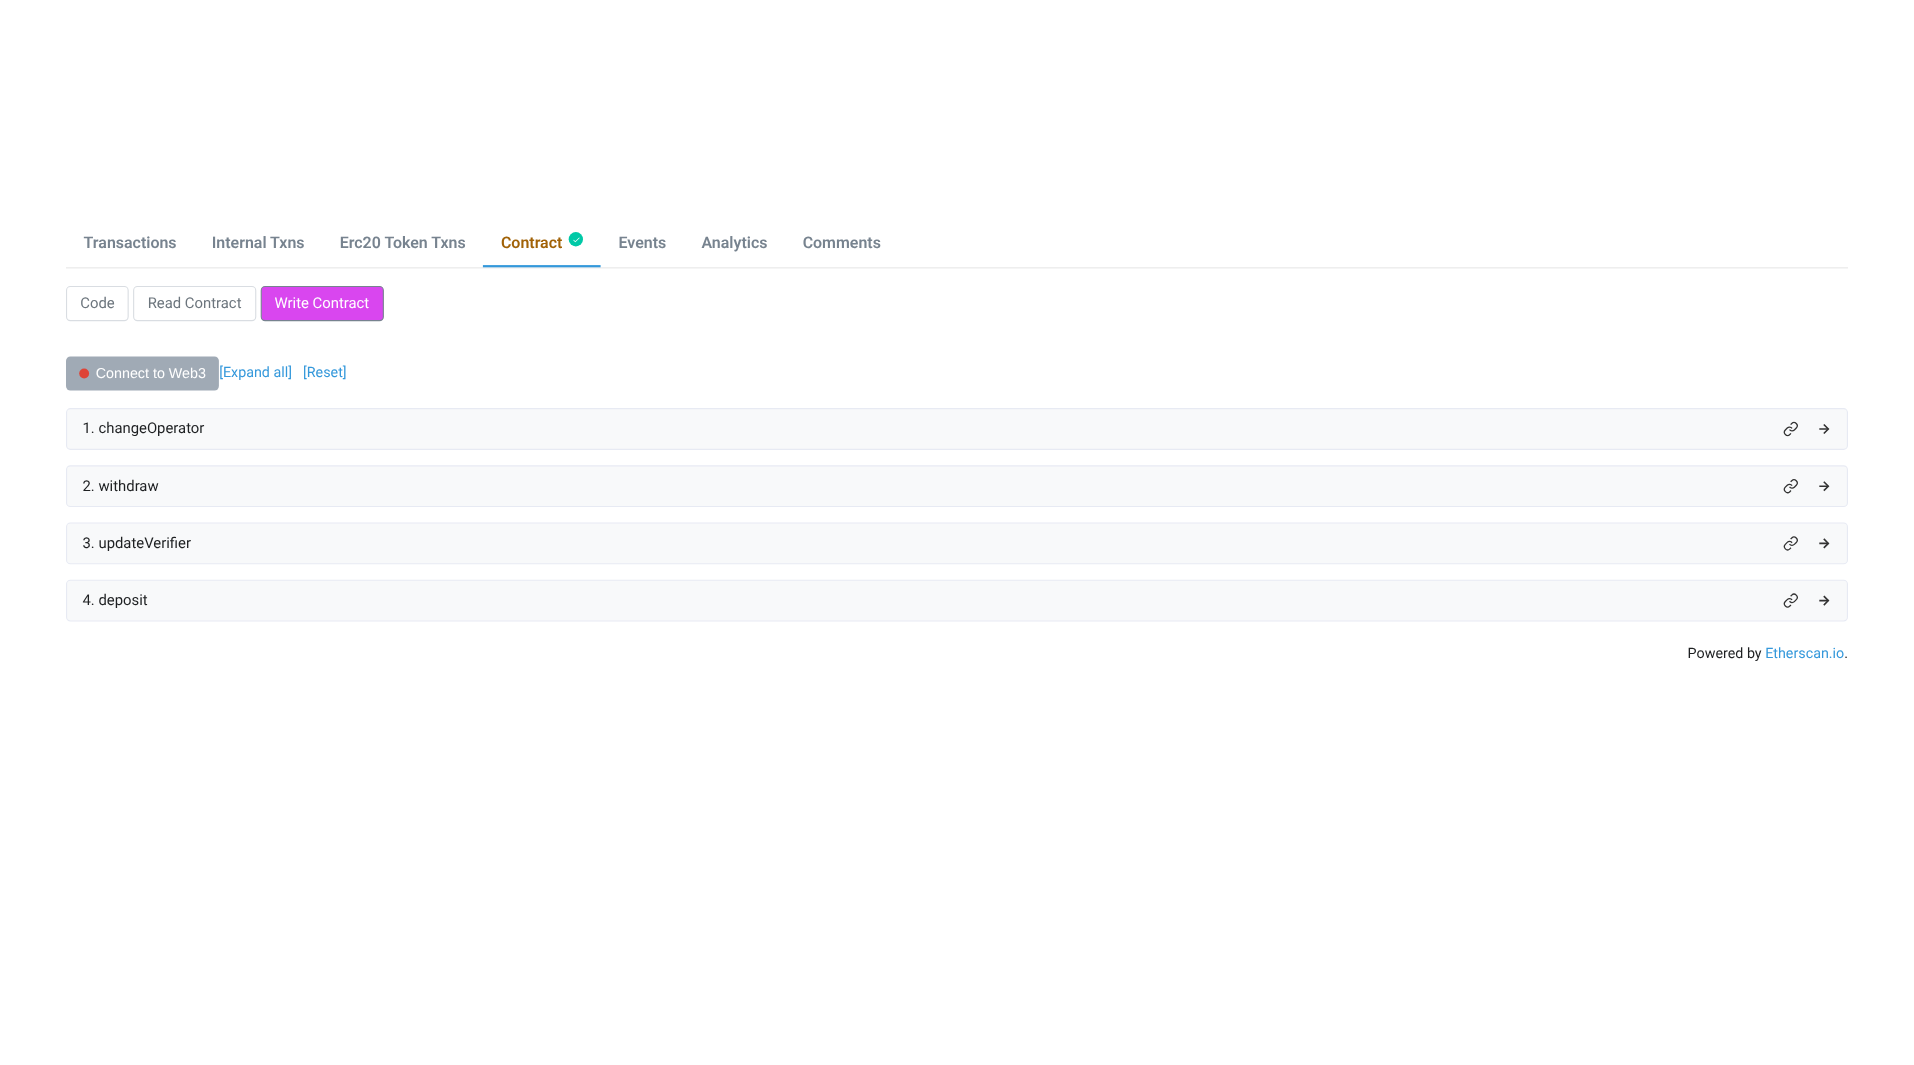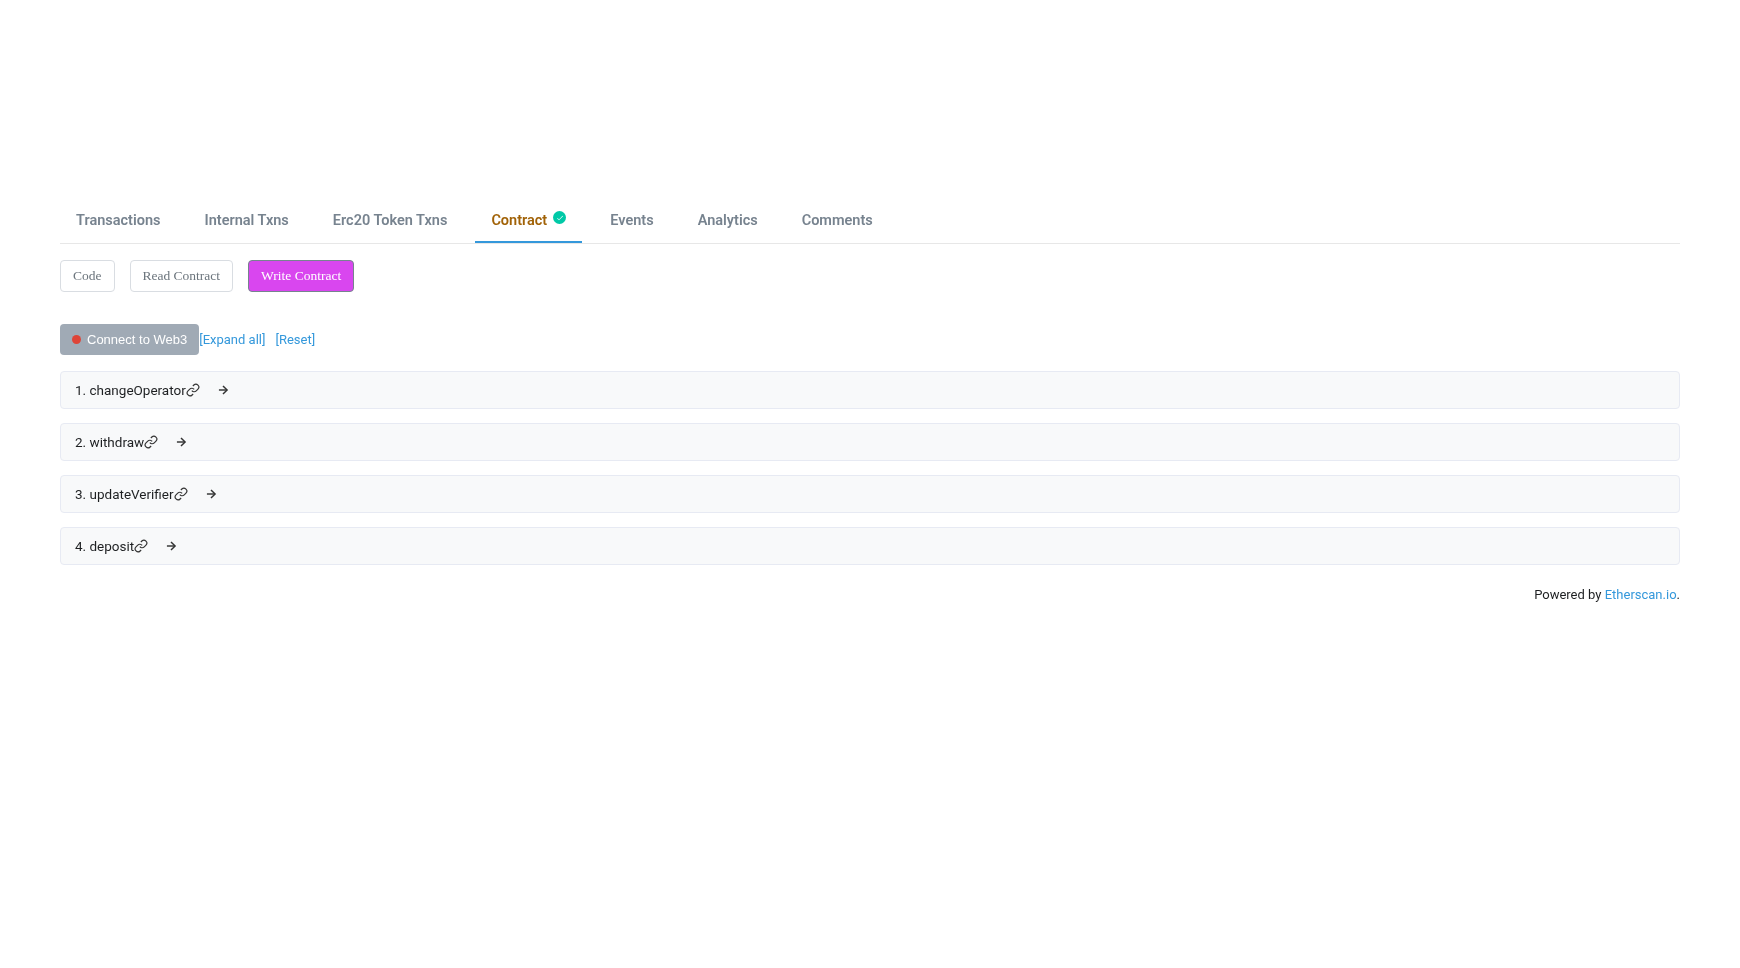--- a/index.html
+++ b/index.html
@@ -12,21 +12,21 @@
       background: #fff;
       color: #333;
       padding: 0 60px;
     }
     .content-wrapper {
       padding-top: 200px;
     }
     .tabs {
       display: flex;
       border-bottom: 1px solid #e7e7e7;
-      gap: 12px;
+      gap: 0;
     }
     .tab {
       padding: 12px 16px;
       font-size: 14.5px;
       font-weight: 600;
       color: #77838f;
       cursor: pointer;
       border-bottom: 2px solid transparent;
       display: flex;
       align-items: center;
@@ -48,23 +48,22 @@
       position: relative;
       top: -3px;
     }
     .verified-badge svg {
       width: 8px;
       height: 8px;
       fill: #fff;
     }
     .subtabs {
       display: flex;
-      gap: 15px;
+      gap: 4px;
       padding: 16px 0 0 0;
-      font-family: Liberation Serif, serif;
     }
     .subtab {
       padding: 7px 12px;
       font-size: 13.5px;
       border: 1px solid #d9dde2;
       border-radius: 4px;
       background: #fff;
       color: #6c757d;
       cursor: pointer;
     }
@@ -112,20 +111,21 @@
       display: flex;
       flex-direction: column;
       gap: 14px;
     }
     .function-item {
       background: #f8f9fa;
       border: 1px solid #e7eaf3;
       border-radius: 4px;
       padding: 10px 14px;
       display: flex;
+      justify-content: space-between;
       align-items: center;
       cursor: pointer;
     }
     .function-name {
       font-size: 13.5px;
       color: #1e2022;
     }
     .function-icons {
       display: flex;
       gap: 16px;

